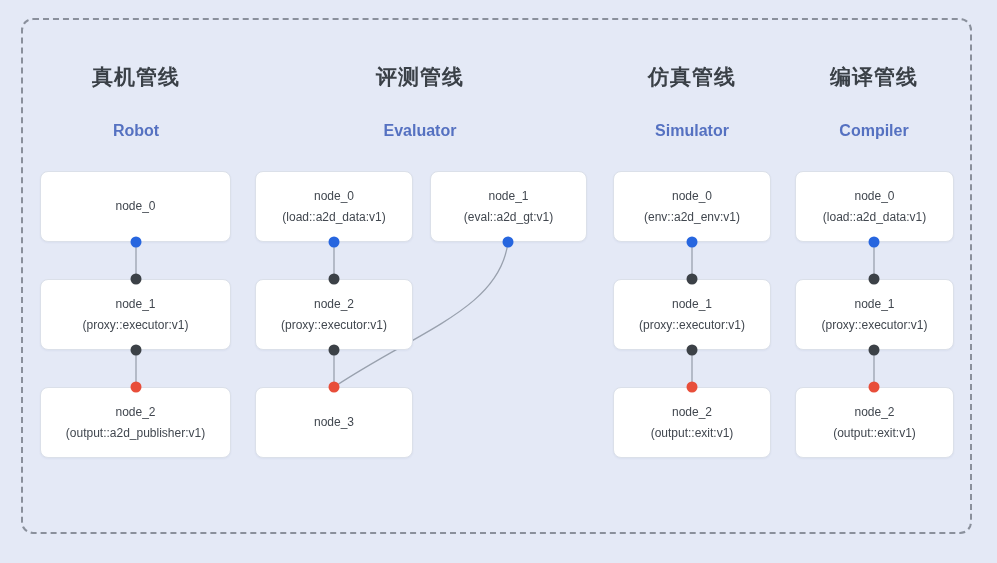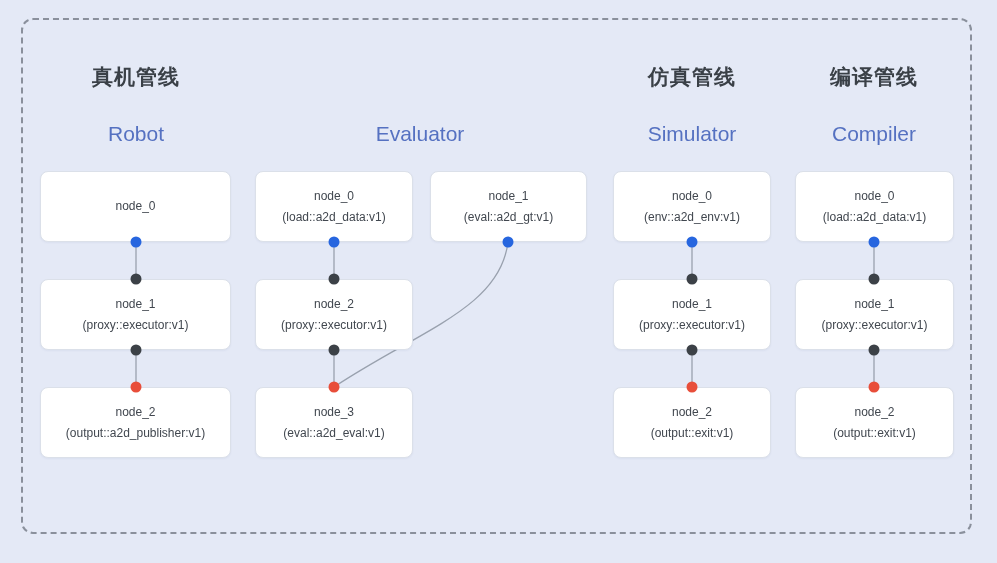--- a/index.html
+++ b/index.html
@@ -15,21 +15,21 @@
     font-family:"Liberation Sans","DejaVu Sans",sans-serif;
     position:relative;
   }
   .canvas{position:absolute;left:0;top:0;width:820px;height:563px}
   .frame{
     position:absolute;left:21px;top:18px;width:951px;height:516px;
     border:2px dashed var(--frame-border);border-radius:12px;z-index:0;
   }
   .hdr{position:absolute;width:220px;text-align:center;z-index:2}
   .hdr.zh{top:63px;font-size:21px;font-weight:700;color:var(--title-text);letter-spacing:1px}
-  .hdr.en{top:122px;font-size:21px;font-weight:400;color:var(--subtitle-text)}
+  .hdr.en{top:122px;font-size:16px;font-weight:700;color:var(--subtitle-text)}
   svg.edges{position:absolute;left:0;top:0;z-index:1}
   svg.edges line,svg.edges path{stroke:var(--edge-line);stroke-width:1.3;fill:none}
   .node{
     position:absolute;height:71px;z-index:2;
     background:var(--node-bg);border:1px solid var(--node-border);border-radius:8px;
     display:flex;flex-direction:column;align-items:center;justify-content:center;
     text-align:center;color:var(--node-text);font-size:12px;line-height:21px;
     box-shadow:0 1px 2px rgba(40,60,110,0.05);
   }
   .row0{top:171px}.row1{top:279px}.row2{top:387px}
@@ -42,20 +42,21 @@
   .dot.red{background:var(--dot-red)}
 </style>
 </head>
 <body>
 
 <div class="canvas">
   <div class="frame"></div>
 
   <div class="hdr zh" style="left:26px">真机管线</div>
   <div class="hdr en" style="left:26px">Robot</div>
+  <div class="hdr zh" style="left:310px">评测管线</div>
   <div class="hdr en" style="left:310px">Evaluator</div>
   <div class="hdr zh" style="left:582px">仿真管线</div>
   <div class="hdr en" style="left:582px">Simulator</div>
   <div class="hdr zh" style="left:764px">编译管线</div>
   <div class="hdr en" style="left:764px">Compiler</div>
 
   <svg class="edges" width="997" height="563">
     <line x1="136" y1="242" x2="136" y2="279"></line>
     <line x1="136" y1="350" x2="136" y2="387"></line>
     <line x1="334" y1="242" x2="334" y2="279"></line>
@@ -86,21 +87,20 @@
   <div class="node row0" style="left:430px;width:157px">
     <div>node_1</div>
     <div>(eval::a2d_gt:v1)</div>
   </div>
   <div class="node row1" style="left:255px;width:158px">
     <div>node_2</div>
     <div>(proxy::executor:v1)</div>
   </div>
   <div class="node row2" style="left:255px;width:158px">
     <div>node_3</div>
-    <div>(eval::a2d_eval:v1)</div>
   </div>
 
   <div class="node row0" style="left:613px;width:158px">
     <div>node_0</div>
     <div>(env::a2d_env:v1)</div>
   </div>
   <div class="node row1" style="left:613px;width:158px">
     <div>node_1</div>
     <div>(proxy::executor:v1)</div>
   </div>

